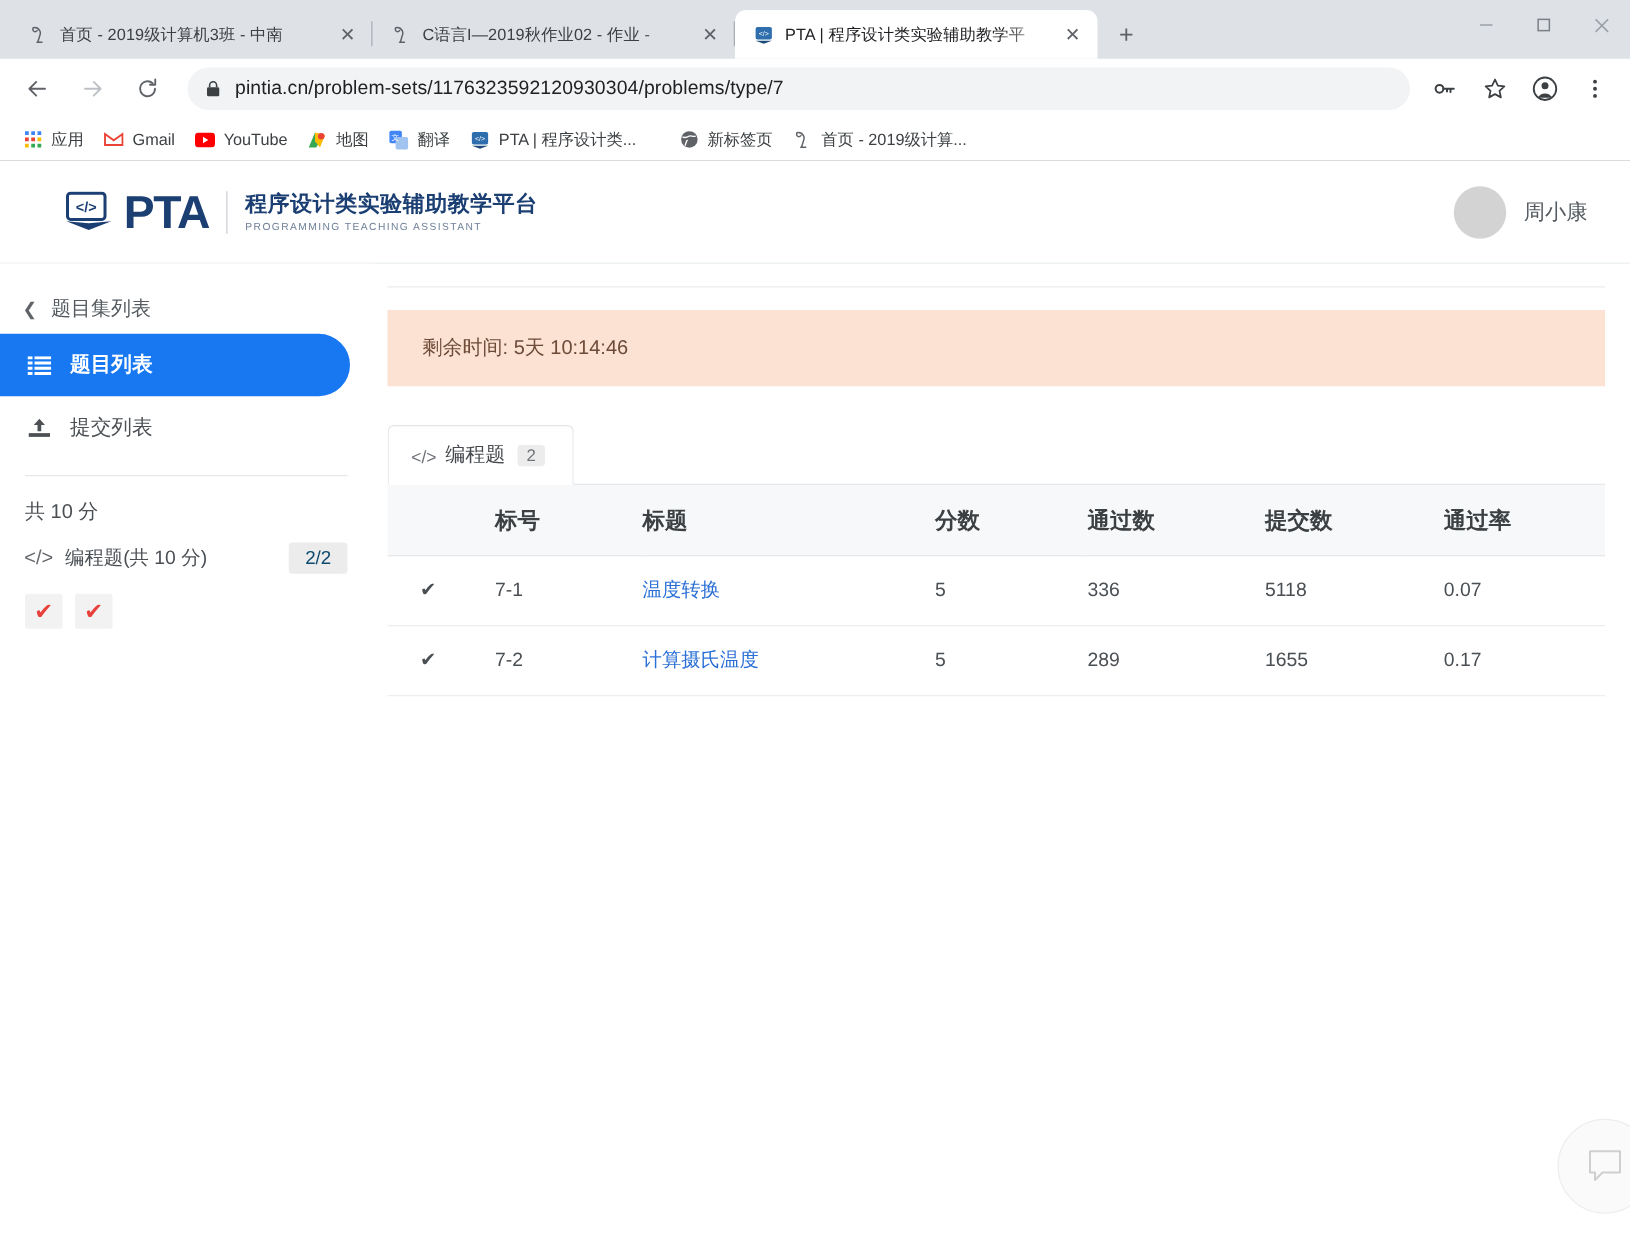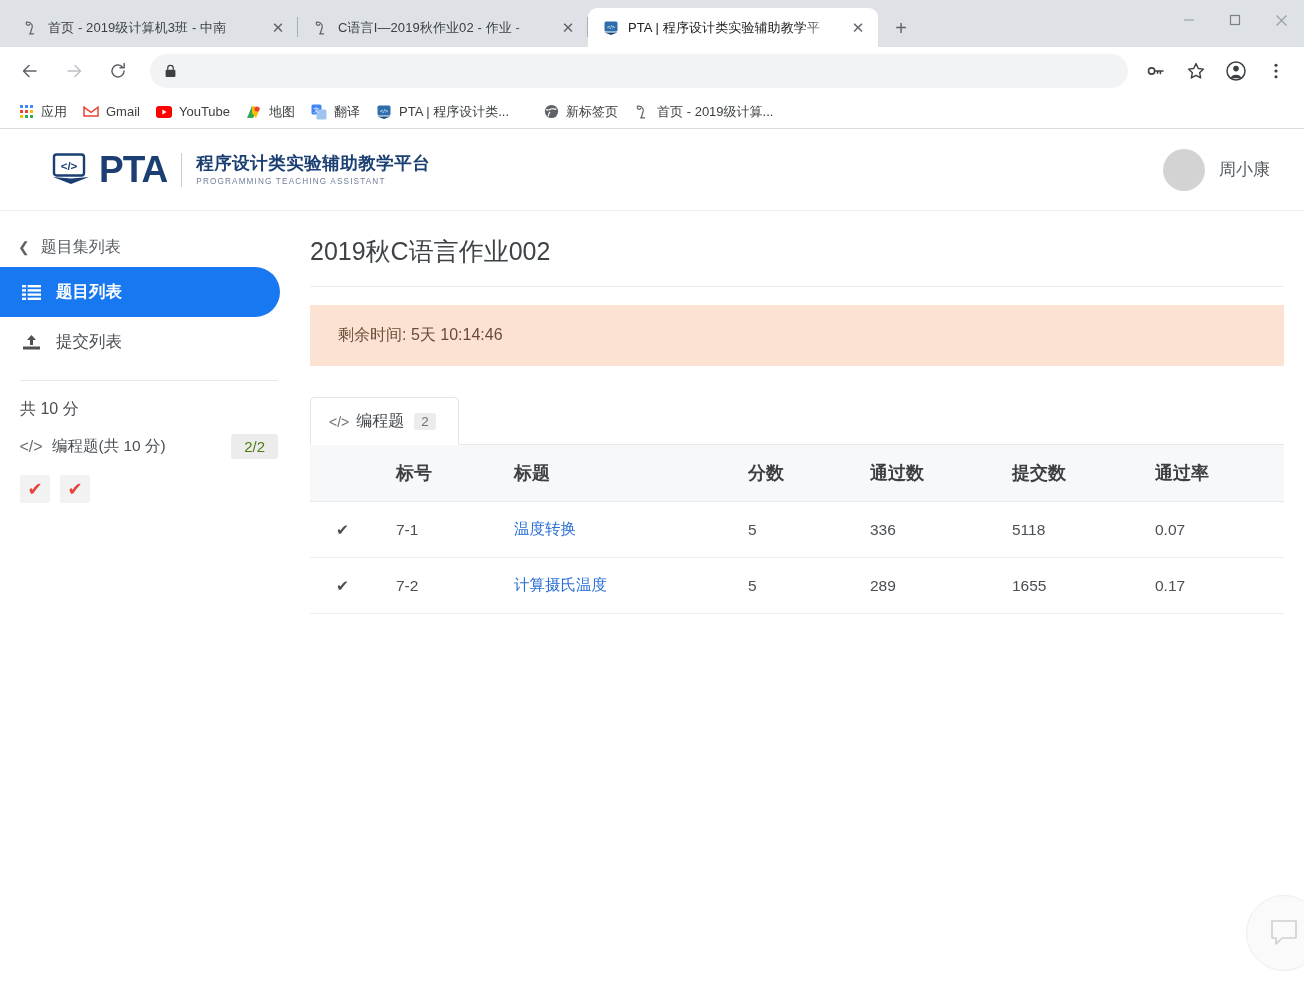--- a/index.html
+++ b/index.html
@@ -135,21 +135,21 @@
   .side-item .sicon { width:22px; flex:0 0 22px; margin-right:14px; display:flex; align-items:center; justify-content:center; }
   .side-item.active { background:#1778f2; color:#ffffff; font-weight:bold; }
   .side-sep { height:1px; background:#e6e8ea; margin: 13px 22px 0 20px; }
   .score-total { font-size:16px; color:#4a4f54; padding: 18px 0 0 20px; }
   .score-row {
     display:flex; align-items:center; padding: 14px 22px 0 20px;
   }
   .score-row .sicon { width:22px;flex:0 0 22px;margin-right:10px;display:flex;align-items:center;justify-content:center;color:#66696d;}
   .score-row .stext { font-size:15.5px; color:#4a4f54; flex:1 1 auto;}
   .score-badge {
-    background:#ececec; color:#4d7c0f; font-size:15px;
+    background:#ececec; color:#0c4a6e; font-size:15px;
     padding: 4px 13px; border-radius:3px;
   }
   .check-row { display:flex; gap:10px; padding: 16px 0 0 20px; }
   .check-box {
     width:30px;height:28px;background:#f2f2f2;display:flex;align-items:center;justify-content:center;
     color:#e8403a; font-size:18px; border-radius:2px;
   }
 
   .main { flex:1 1 auto; padding: 18px 20px 0 10px; min-width:0; }
   .page-title { font-size: 25px; color:#3e4347; font-weight: normal; padding: 6px 0 18px 0; }
@@ -279,20 +279,21 @@
         </svg>
     </div>
 
     <div class="omnibox">
       <span class="lock">
         <svg width="13" height="14" viewBox="0 0 13 14">
             <rect x="1.6" y="5.8" width="9.8" height="7.2" rx="1.1" fill="#3c4043"></rect>
             <path d="M3.7 5.8V4.2a2.8 2.8 0 0 1 5.6 0v1.6" fill="none" stroke="#3c4043" stroke-width="1.25"></path>
           </svg>
       </span>
+      <span class="urltext">pintia.cn/problem-sets/1176323592120930304/problems/type/7</span>
     </div>
 
     <div class="toolbar-right">
       <div class="navbtn">
         <svg width="20" height="20" viewBox="0 0 20 20">
             <circle cx="5.6" cy="10" r="3.1" fill="none" stroke="#3c4043" stroke-width="1.6"></circle>
             <path d="M8.7 10H17M14.4 10v2.6M11.6 10v2.1" stroke="#3c4043" stroke-width="1.6" stroke-linecap="round"></path>
           </svg>
       </div>
       <div class="navbtn">
@@ -480,21 +481,20 @@
           <span class="score-badge">2/2</span>
         </div>
 
         <div class="check-row">
           <span class="check-box">✔</span>
           <span class="check-box">✔</span>
         </div>
       </div>
 
       <div class="main">
-        <div class="page-title">2019秋C语言作业002</div>
         <div class="title-rule"></div>
 
         <div class="time-banner">
           <span>剩余时间:</span>
           <span class="tval">5天 10:14:46</span>
         </div>
 
         <div class="tabs-row">
           <div class="ptab">
             <span class="codeicon">&lt;/&gt;</span>

